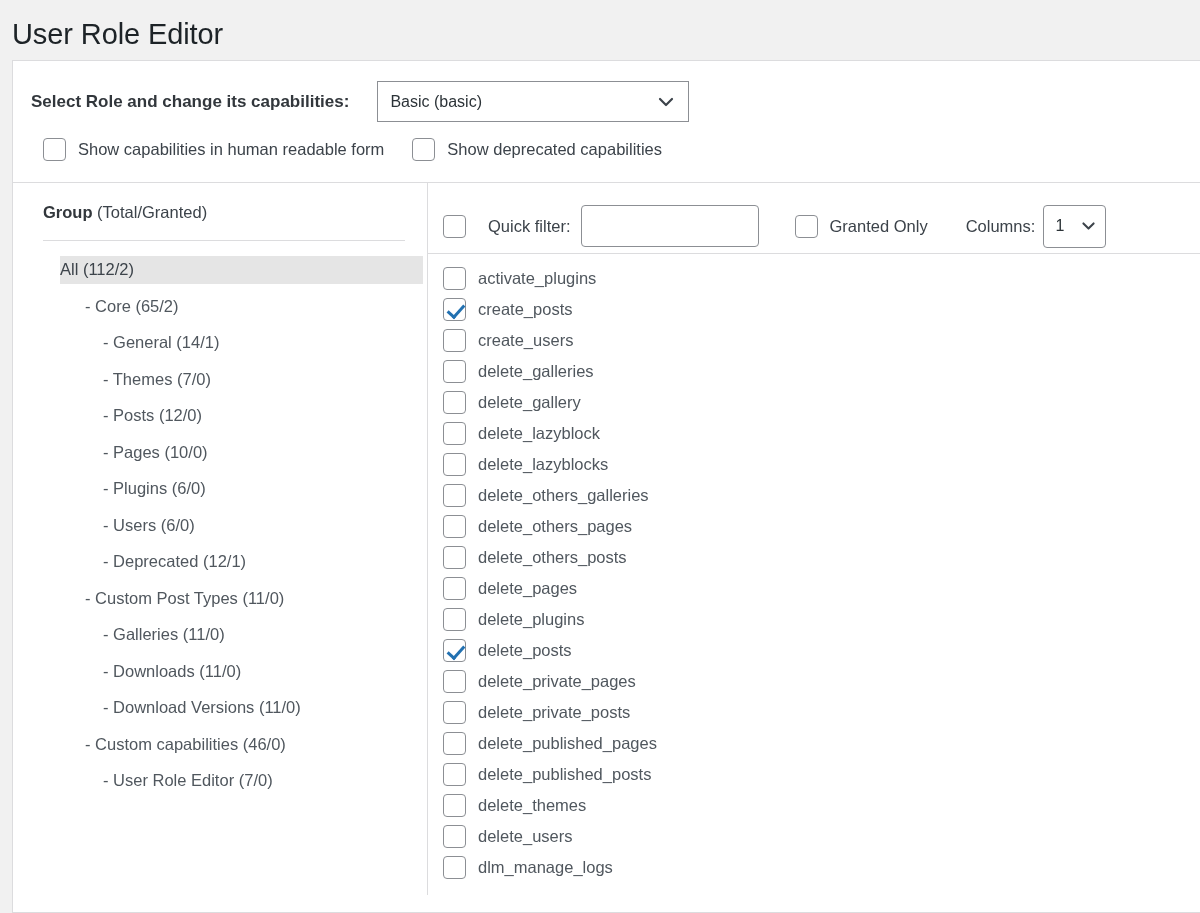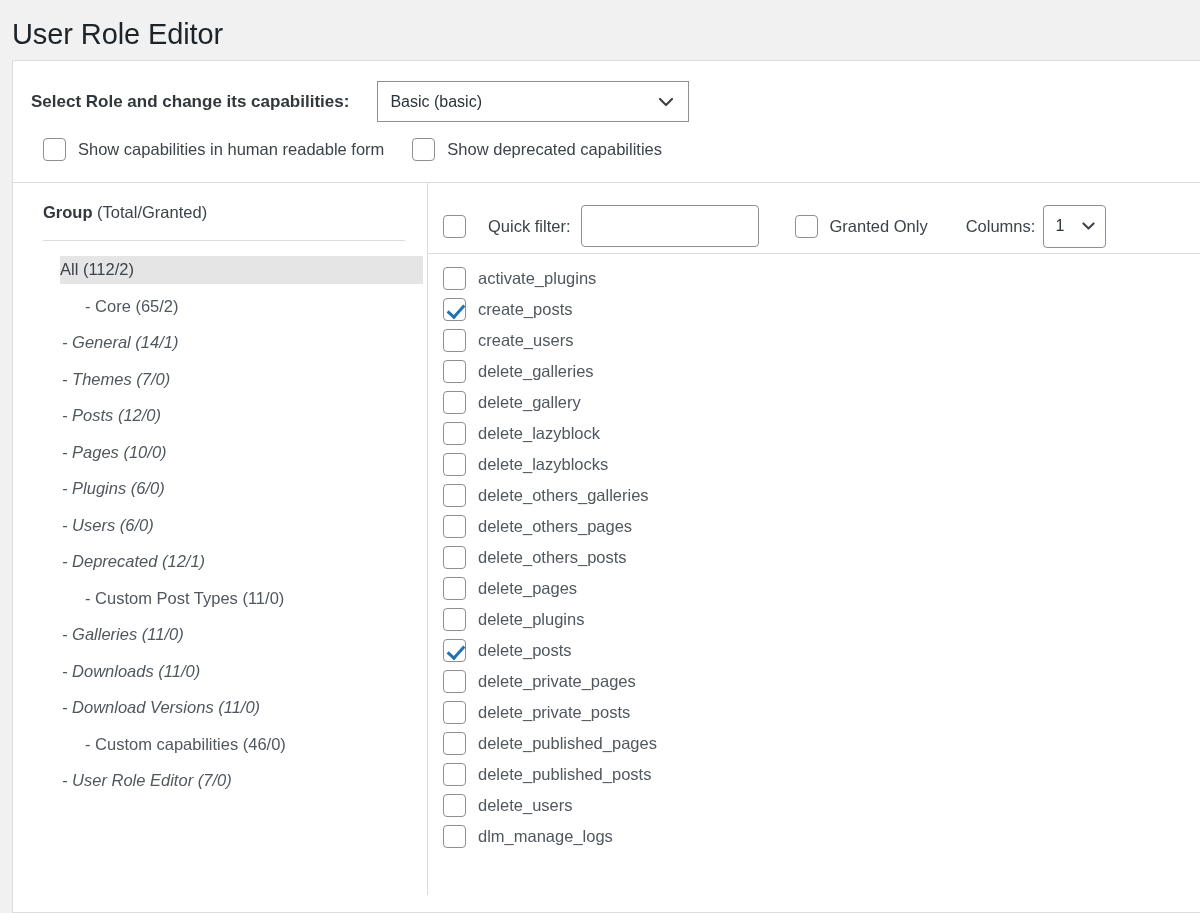--- a/index.html
+++ b/index.html
@@ -184,21 +184,21 @@
   .tree-item.selected {
     background: #e5e5e5;
     color: #3c434a;
     width: 363px;
     margin-left: 47px;
     padding-left: 0;
   }
 
   .tree-item.lvl0 { margin-left: 47px; }
   .tree-item.lvl1 { margin-left: 72px; }
-  .tree-item.lvl2 { margin-left: 49px; font-style: italic; }
+  .tree-item.lvl2 { margin-left: 90px; }
 
   
   .cap-toolbar {
     display: flex;
     align-items: center;
     padding: 16px 0 0 15px;
     height: 70px;
   }
 
   .quick-label {
@@ -447,20 +447,24 @@
           <label class="cap-row">
             <span class="cbox"></span>
             <span class="cap-name">delete_published_pages</span>
           </label>
           <label class="cap-row">
             <span class="cbox"></span>
             <span class="cap-name">delete_published_posts</span>
           </label>
           <label class="cap-row">
             <span class="cbox"></span>
+            <span class="cap-name">delete_themes</span>
+          </label>
+          <label class="cap-row">
+            <span class="cbox"></span>
             <span class="cap-name">delete_users</span>
           </label>
           <label class="cap-row">
             <span class="cbox"></span>
             <span class="cap-name">dlm_manage_logs</span>
           </label>
         </div>
     </div>
 
   </div>

